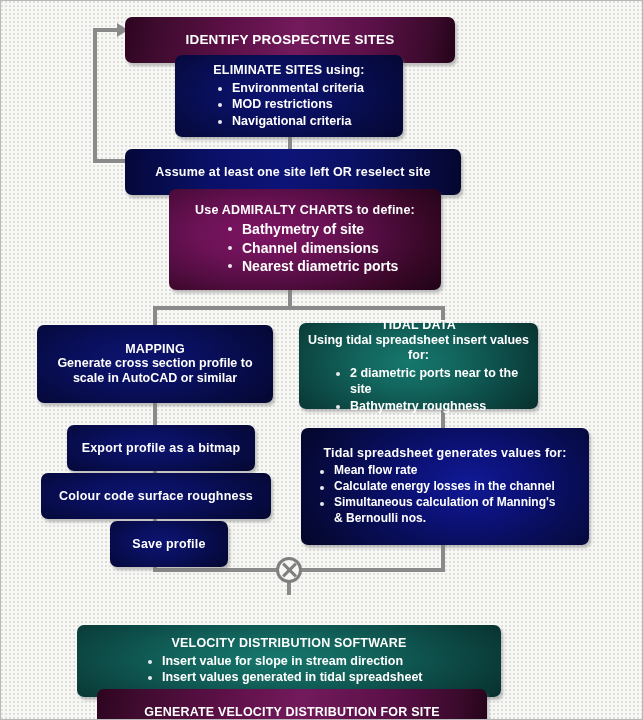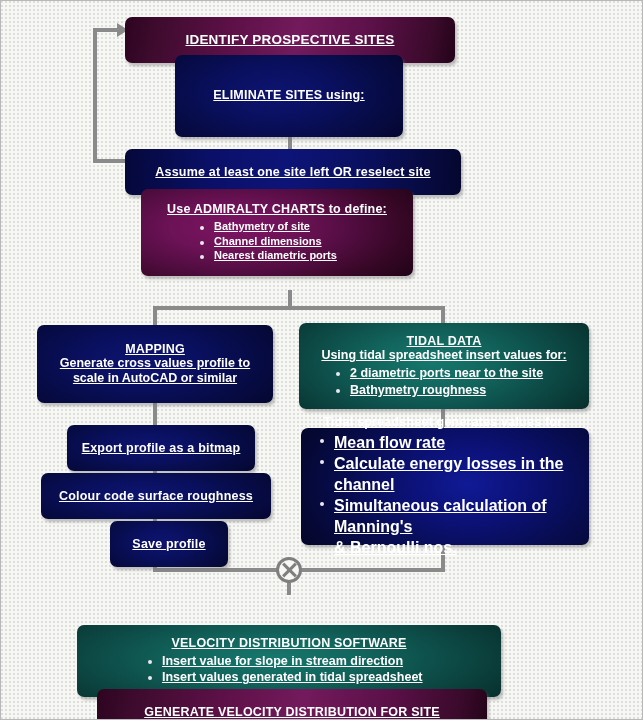--- a/index.html
+++ b/index.html
@@ -67,21 +67,20 @@
     position: absolute;
     box-sizing: border-box;
     border-radius: 7px;
     color: #ffffff;
     z-index: 5;
     box-shadow: 2px 3px 3px rgba(120,120,120,0.45);
     display: flex;
     flex-direction: column;
     justify-content: center;
     padding: 23px 8px;
-    text-decoration: underline;
   }
   .node .title {
     text-align: center;
     font-weight: bold;
     letter-spacing: 0.2px;
     line-height: 1.18;
   }
   .node .subtitle {
     text-align: center;
     font-weight: bold;
@@ -145,45 +144,45 @@
   #n-identify      { left:124px; top:16px;  width:330px; height:26px; }
   #n-identify .title { font-size: 13.5px; }
 
   #n-eliminate     { left:174px; top:54px;  width:228px; height:82px; }
   #n-eliminate .title { font-size: 12.5px; margin-bottom: 1px; }
   #n-eliminate ul  { padding-left: 34px; font-size: 12.5px; }
 
   #n-assume        { left:124px; top:148px; width:336px; height:25px; }
   #n-assume .title { font-size: 12.5px; text-align: center; }
 
-  #n-admiralty     { left:140px; top:188px; width:272px; height:87px; }
+  #n-admiralty     { left:168px; top:188px; width:272px; height:101px; }
   #n-admiralty .title { font-size: 12.5px; margin-bottom: 1px; }
-  #n-admiralty ul  { padding-left: 50px; font-size: 11px; }
+  #n-admiralty ul  { padding-left: 50px; font-size: 14px; }
 
   #n-mapping       { left:36px;  top:324px; width:236px; height:78px; }
   #n-mapping .title    { font-size: 12.5px; }
   #n-mapping .subtitle { font-size: 12.5px; }
 
-  #n-tidaldata     { left:298px; top:322px; width:290px; height:86px; }
+  #n-tidaldata     { left:298px; top:322px; width:239px; height:86px; }
   #n-tidaldata .title    { font-size: 12.5px; }
   #n-tidaldata .subtitle { font-size: 12.5px; margin-bottom: 1px; }
   #n-tidaldata ul  { padding-left: 28px; font-size: 12.5px; }
 
   #n-export        { left:66px;  top:424px; width:188px; height:30px; }
   #n-export .title { font-size: 12.5px; }
 
   #n-colour        { left:40px;  top:472px; width:230px; height:30px; }
   #n-colour .title { font-size: 12.5px; }
 
   #n-save          { left:109px;  top:520px; width:118px; height:30px; }
   #n-save .title   { font-size: 12.5px; }
 
   #n-tidalsheet    { left:300px; top:427px; width:288px; height:117px; }
   #n-tidalsheet .title { font-size: 12.5px; margin-bottom: 1px; }
-  #n-tidalsheet ul { padding-left: 10px; font-size: 16px; }
+  #n-tidalsheet ul { padding-left: 10px; font-size: 12px; }
 
   #n-velocity      { left:76px;  top:624px; width:424px; height:72px; }
   #n-velocity .title { font-size: 12.5px; margin-bottom: 1px; }
   #n-velocity ul   { padding-left: 62px; font-size: 12.5px; }
 
   #n-generate      { left:96px;  top:688px; width:390px; height:24px; }
   #n-generate .title { font-size: 12.5px; }
 </style>
 </head>
 <body>
@@ -221,38 +220,43 @@
   <div class="conn v" style="left:286px; top:580px; height:14px;"></div>
 
   <div class="conn v" style="left:286px; top:664px; height:26px;"></div>
 
   <div id="n-identify" class="node purple-bar">
     <div class="title">IDENTIFY PROSPECTIVE SITES</div>
   </div>
 
   <div id="n-eliminate" class="node navy">
     <div class="title">ELIMINATE SITES using:</div>
+    <ul>
+      <li>Environmental criteria</li>
+      <li>MOD restrictions</li>
+      <li>Navigational criteria</li>
+    </ul>
   </div>
 
   <div id="n-assume" class="node navy-bar">
     <div class="title">Assume at least one site left OR reselect site</div>
   </div>
 
   <div id="n-admiralty" class="node purple-big">
     <div class="title">Use ADMIRALTY CHARTS to define:</div>
     <ul>
       <li>Bathymetry of site</li>
       <li>Channel dimensions</li>
       <li>Nearest diametric ports</li>
     </ul>
   </div>
 
   <div id="n-mapping" class="node navy">
     <div class="title">MAPPING</div>
-    <div class="subtitle">Generate cross values profile to scale in AutoCAD or similar</div>
+    <div class="subtitle">Generate cross section profile to scale in AutoCAD or similar</div>
   </div>
 
   <div id="n-tidaldata" class="node teal">
     <div class="title">TIDAL DATA</div>
     <div class="subtitle">Using tidal spreadsheet insert values for:</div>
     <ul>
       <li>2 diametric ports near to the site</li>
       <li>Bathymetry roughness</li>
     </ul>
   </div>

